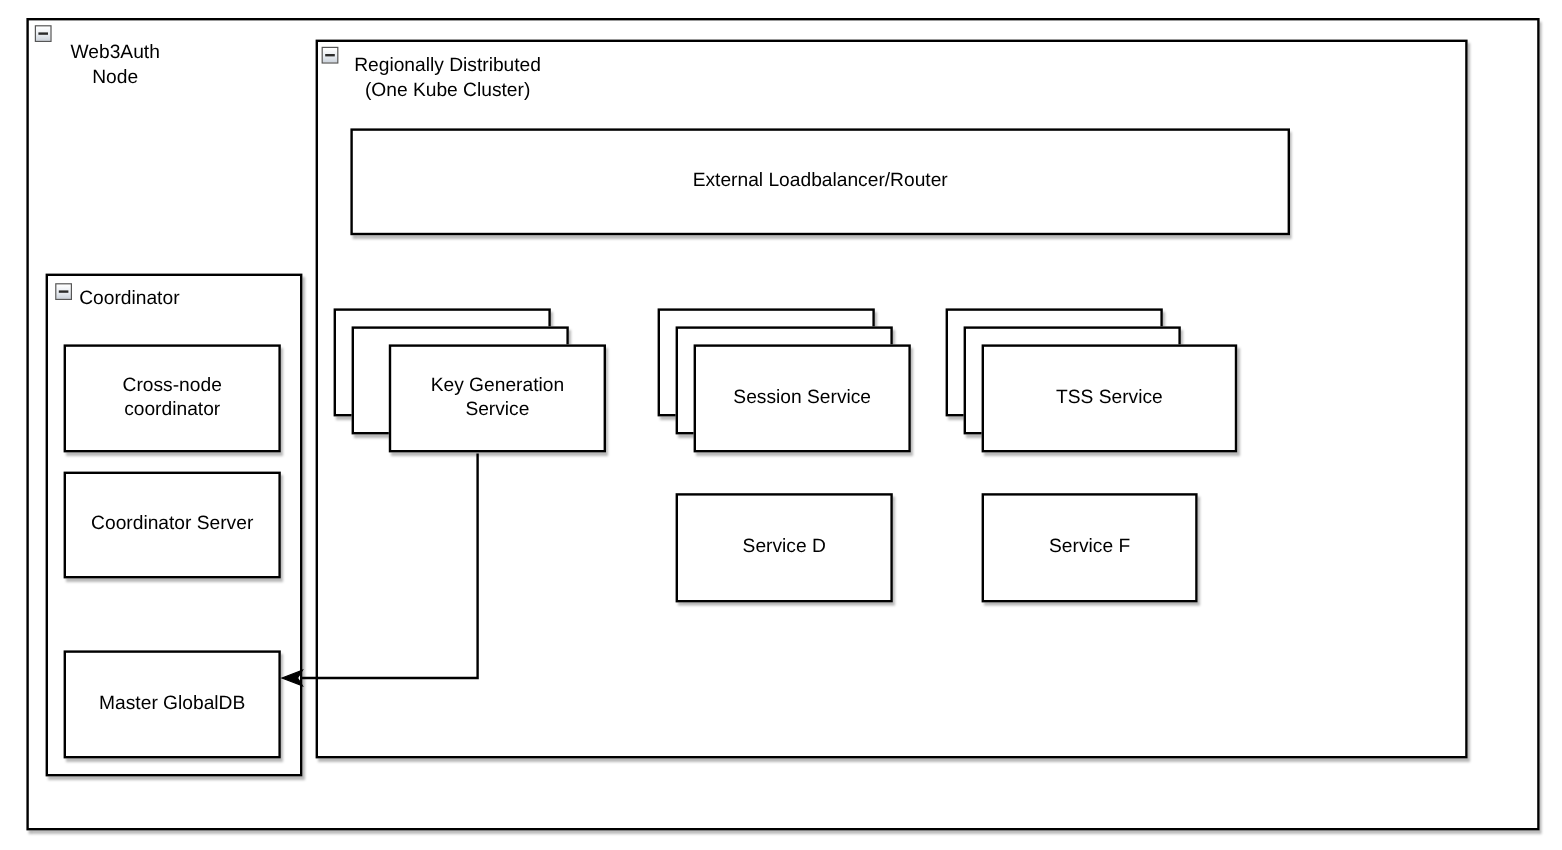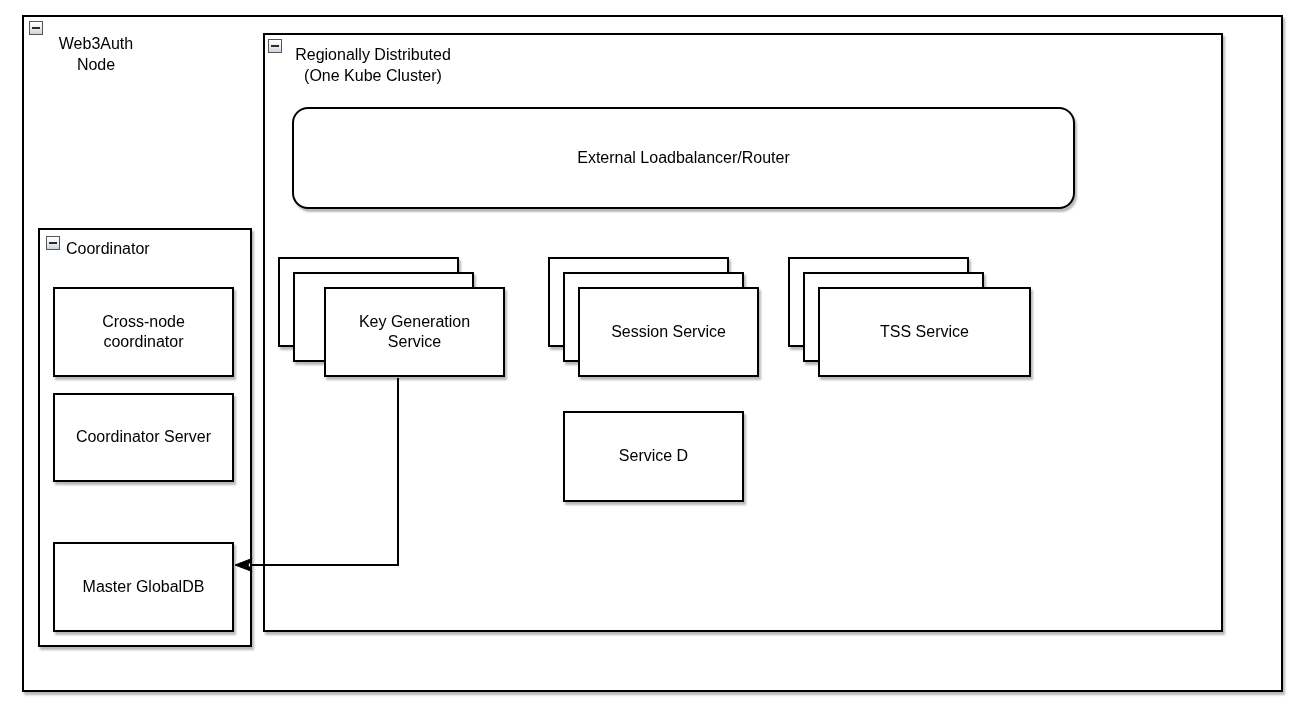--- a/index.html
+++ b/index.html
@@ -80,21 +80,21 @@
   <div class="container-label centered" style="left:40px; top:34px; width:112px;">Web3Auth
 Node</div>
 
   <div class="shape container-shape" style="left:263px; top:33px; width:960px; height:599px;"></div>
   <div class="collapse-btn" style="left:268px; top:39px;">
       <span class="minus-bar"></span>
     </div>
   <div class="container-label centered" style="left:292px; top:45px; width:162px;">Regionally Distributed
 (One Kube Cluster)</div>
 
-  <div class="shape node-box" style="left:292px; top:107px; width:783px; height:102px;border-radius:16px;">
+  <div class="shape node-box" style="left:292px; top:107px; width:783px; height:89px;">
     <span>External Loadbalancer/Router</span>
   </div>
 
   <div class="shape" style="left:278px; top:257px; width:181px; height:90px;"></div>
   <div class="shape" style="left:293px; top:272px; width:181px; height:90px;"></div>
   <div class="shape node-box" style="left:324px; top:287px; width:181px; height:90px;">
     <span>Key Generation
 Service</span>
   </div>
 
@@ -107,20 +107,23 @@
   <div class="shape" style="left:788px; top:257px; width:181px; height:90px;"></div>
   <div class="shape" style="left:803px; top:272px; width:181px; height:90px;"></div>
   <div class="shape node-box" style="left:818px; top:287px; width:213px; height:90px;">
     <span>TSS Service</span>
   </div>
 
   <div class="shape node-box" style="left:563px; top:411px; width:181px; height:91px;text-align:center;">
     <span>Service D</span>
   </div>
 
+  <div class="shape node-box" style="left:818px; top:411px; width:180px; height:91px;">
+    <span>Service F</span>
+  </div>
 
   <div class="shape container-shape" style="left:38px; top:228px; width:214px; height:419px;"></div>
   <div class="collapse-btn" style="left:46px; top:236px;">
       <span class="minus-bar"></span>
     </div>
   <div class="container-label" style="left:66px; top:239px; width:150px;">Coordinator</div>
 
   <div class="shape node-box" style="left:53px; top:287px; width:181px; height:90px;">
     <span>Cross-node
 coordinator</span>

